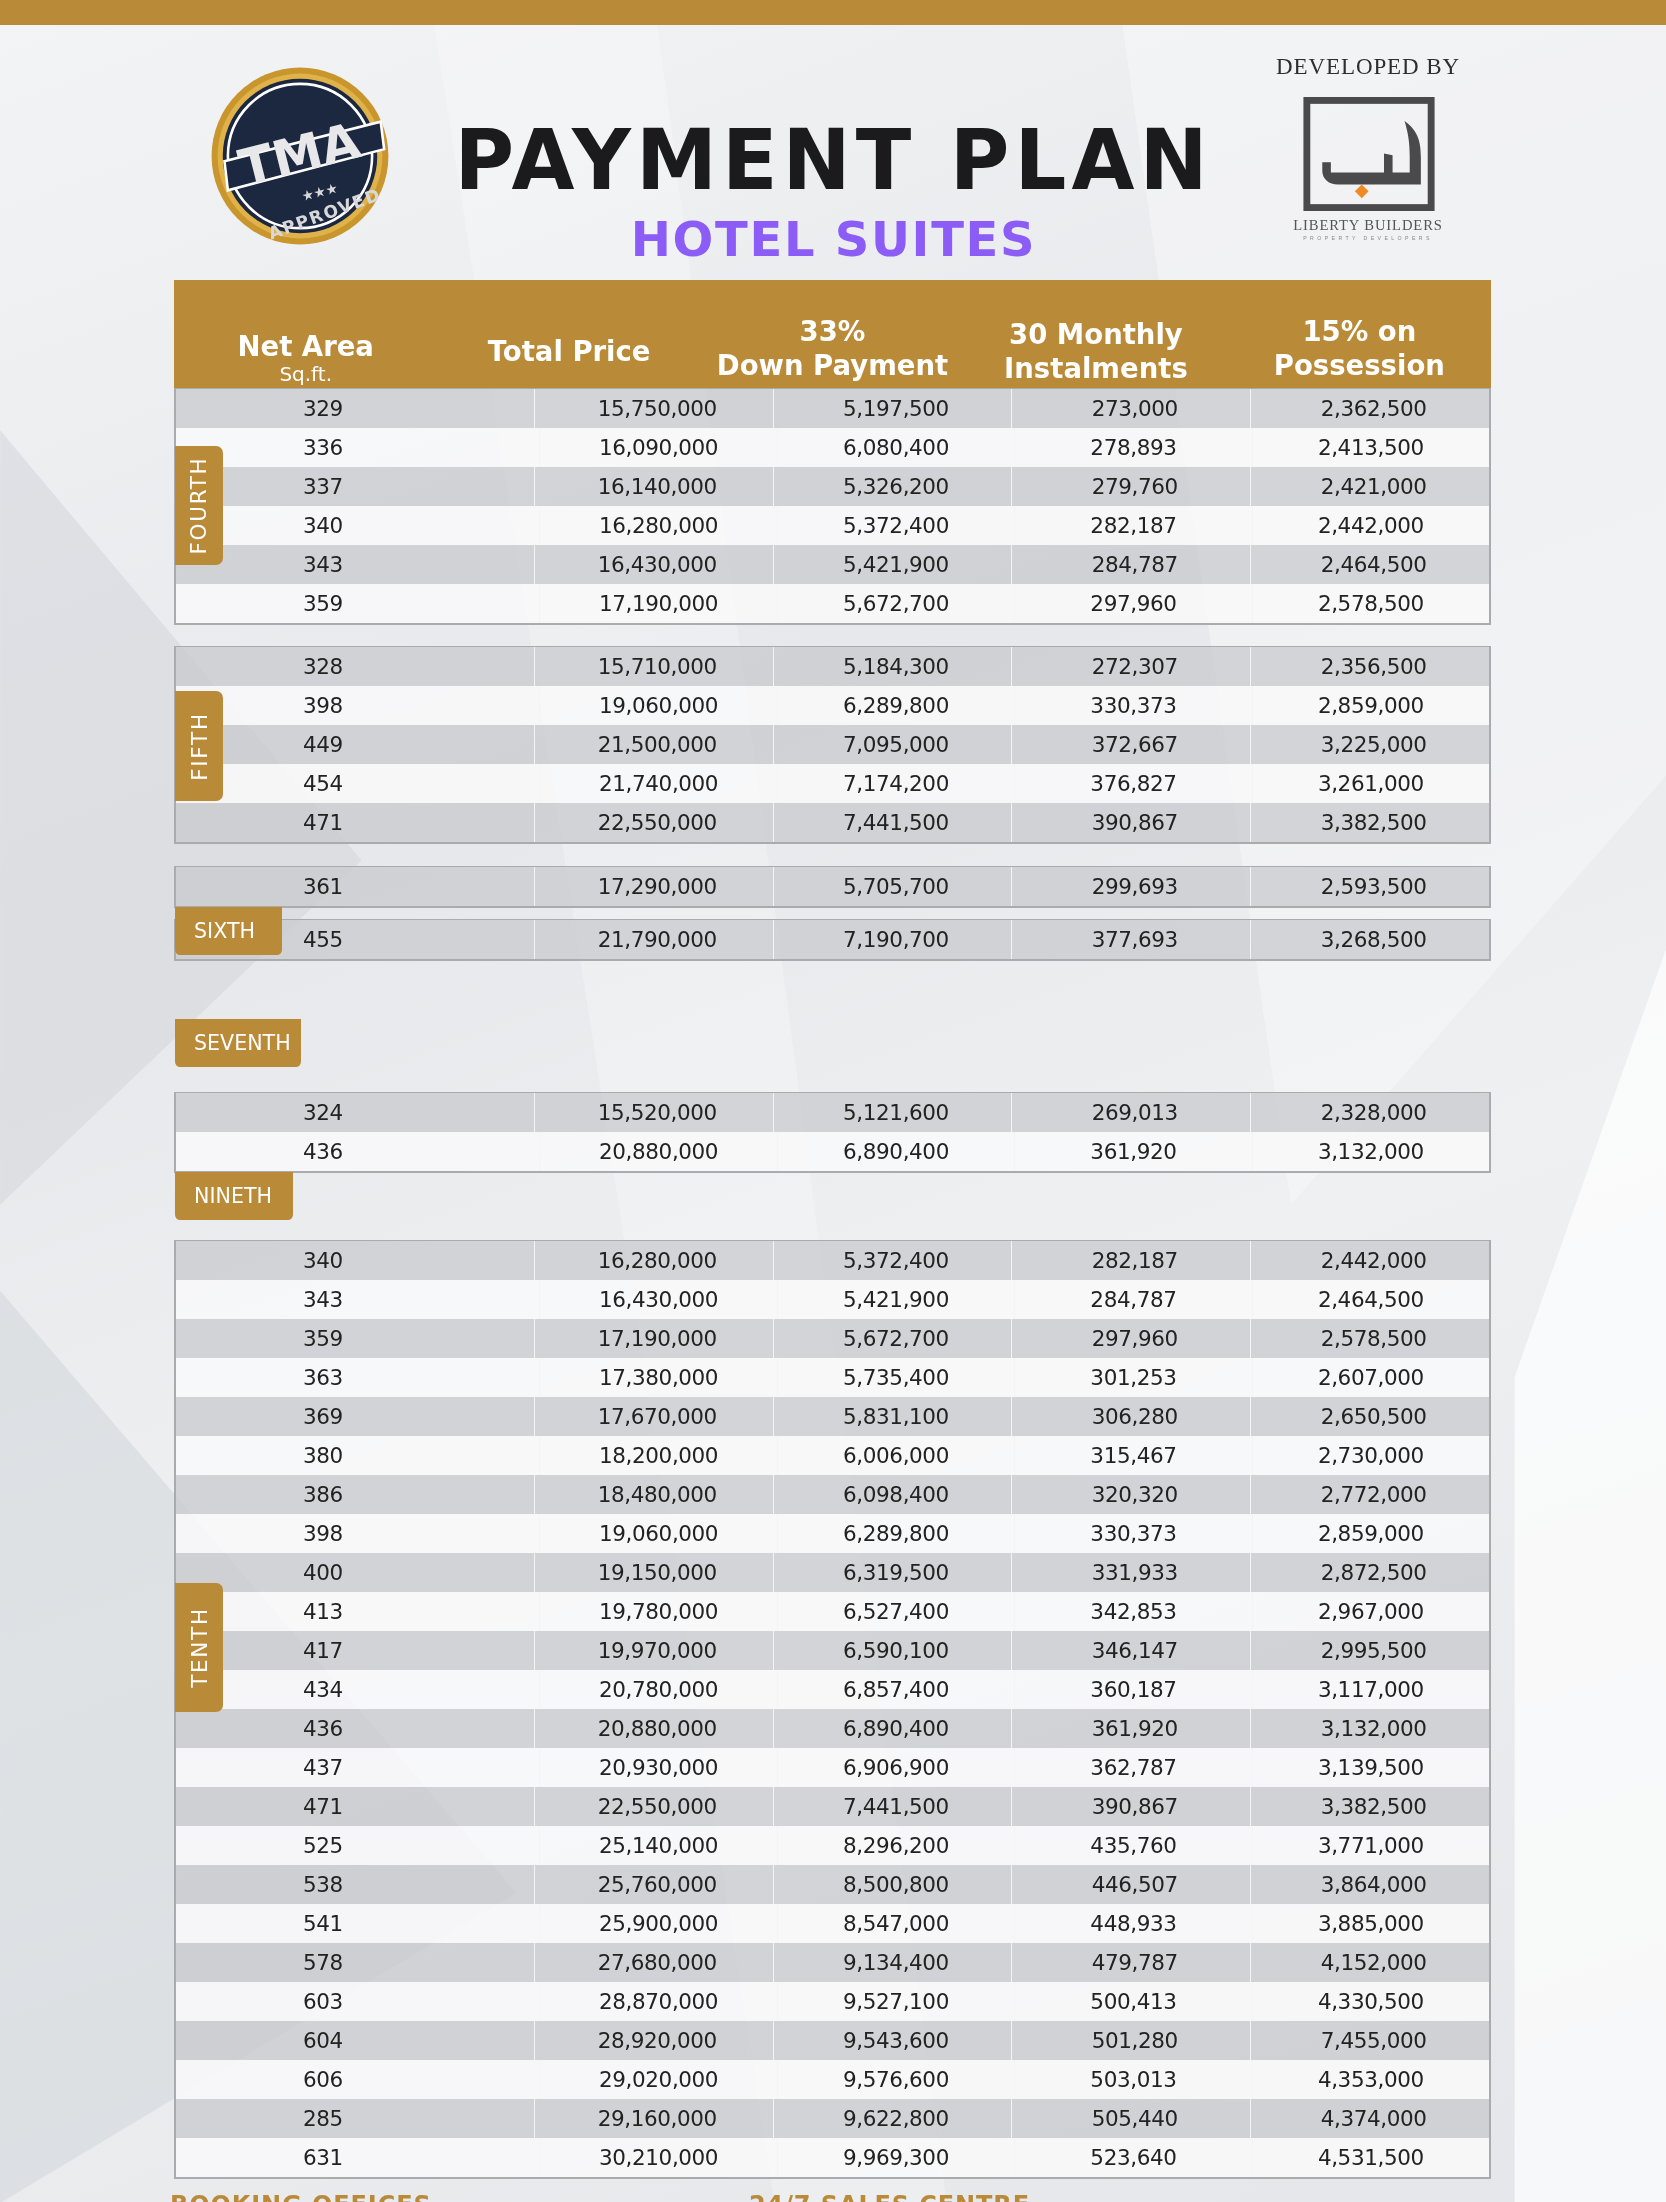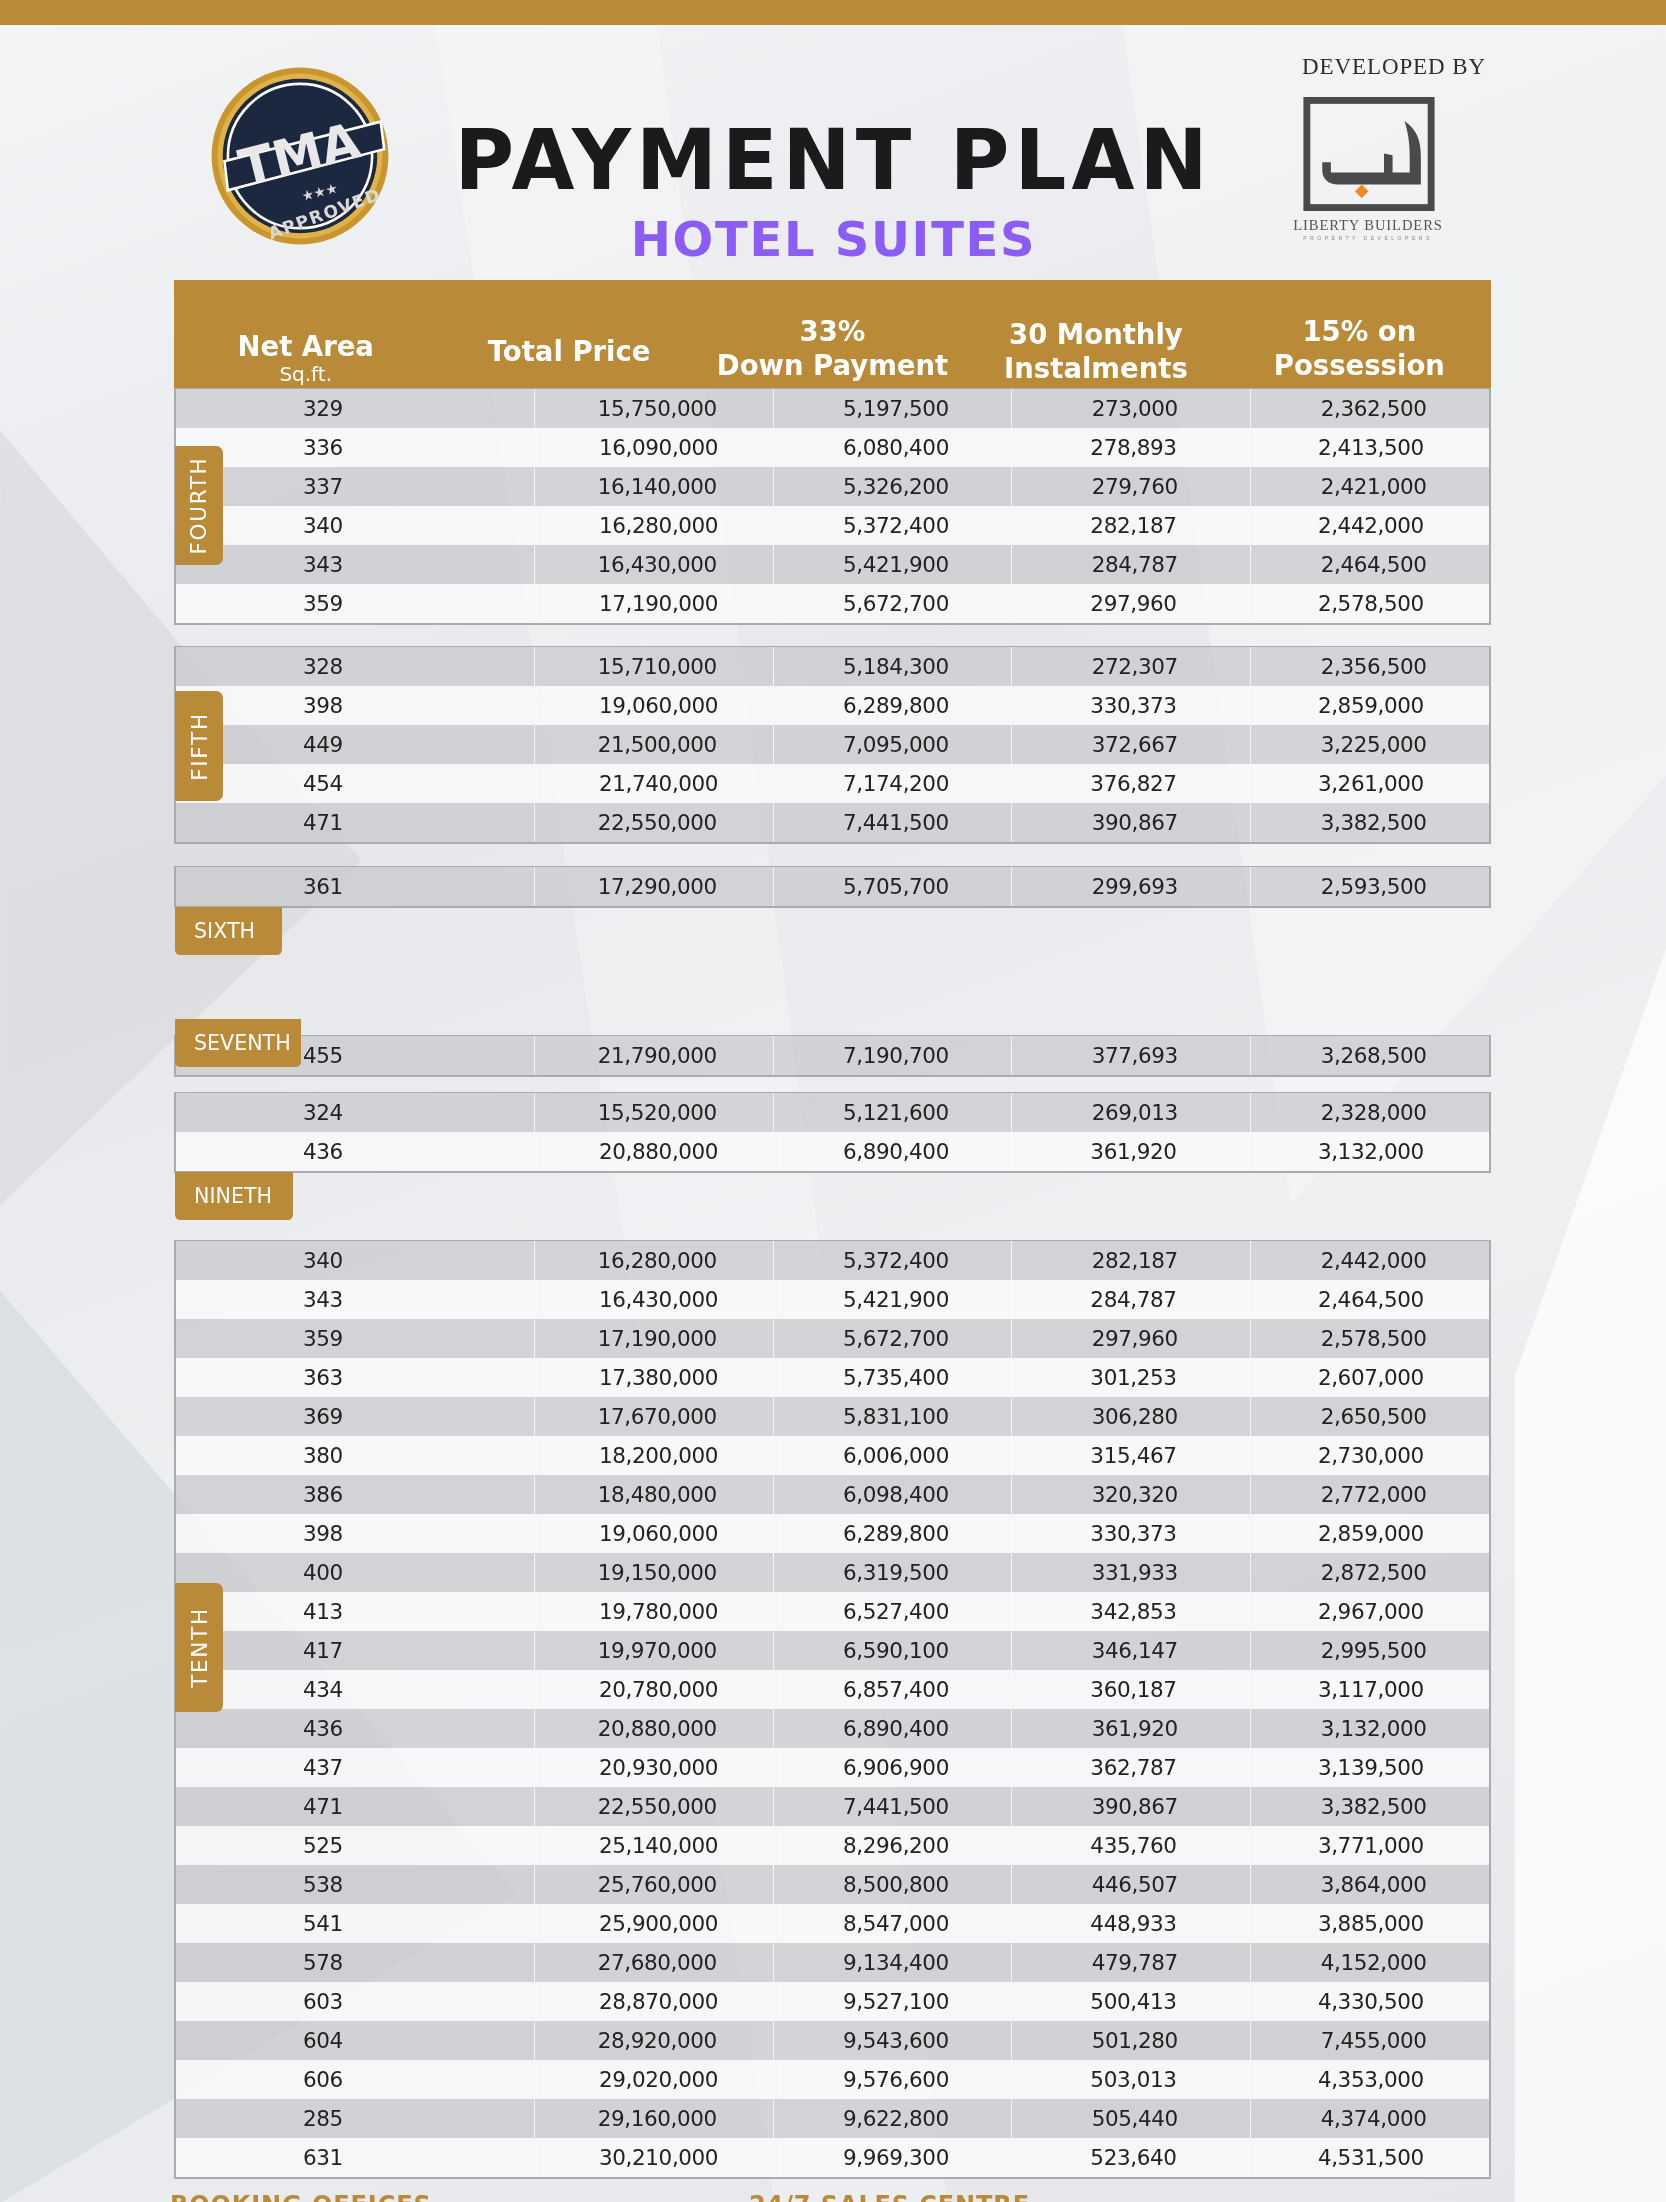--- a/index.html
+++ b/index.html
@@ -10,21 +10,21 @@
   }
   .bg-shape { position: absolute; pointer-events: none; }
   .top-bar { position: absolute; left: 0; top: 0; width: 1667px; height: 25px; background: #b98a37; }
 
   .tma-badge { position: absolute; left: 209px; top: 65px; width: 182px; height: 182px; }
   .title { position: absolute; left: 0; width: 1667px; text-align: center; top: 112px;
     font-family: "DejaVu Sans", sans-serif; font-weight: bold; font-size: 83px; letter-spacing: 5.2px; color: #1b1b1d; transform: scaleX(0.98); }
   .subtitle { position: absolute; left: 0; width: 1667px; text-align: center; top: 211px;
     font-family: "DejaVu Sans", sans-serif; font-weight: bold; font-size: 48px; letter-spacing: 1.7px; color: #8b5cf6; }
 
-  .dev-by { position: absolute; left: 1291px; top: 54px; width: 206px; text-align: center;
+  .dev-by { position: absolute; left: 1265px; top: 54px; width: 206px; text-align: center;
     font-family: "Liberation Serif", serif; font-size: 23px; letter-spacing: 0.9px; color: #2e2e30; }
   .liberty-logo { position: absolute; left: 1303px; top: 97px; width: 132px; height: 114px; }
   .liberty-name { position: absolute; left: 1265px; top: 217px; width: 206px; text-align: center;
     font-family: "Liberation Serif", serif; font-size: 14.6px; letter-spacing: 0.9px; color: #555; }
   .liberty-tag { position: absolute; left: 1265px; top: 235px; width: 206px; text-align: center;
     font-family: "Liberation Sans", sans-serif; font-size: 5.2px; letter-spacing: 3.4px; color: #888; }
 
   .thead { position: absolute; left: 174px; top: 280px; width: 1317px; height: 108px; background: #b98a37;
     display: flex; color: #ffffff; font-family: "DejaVu Sans", sans-serif; font-weight: bold; }
   .th { flex: 1; display: flex; flex-direction: column; justify-content: center; align-items: center; text-align: right; font-size: 27.5px; line-height: 34px; margin-top: 34px; }
@@ -188,21 +188,21 @@
   </div>
 <div class="group" style="top:866px;">
     <div class="row even">
       <div class="cell c0">361</div>
       <div class="cell c1">17,290,000</div>
       <div class="cell c2">5,705,700</div>
       <div class="cell c3">299,693</div>
       <div class="cell c4">2,593,500</div>
     </div>
   </div>
-<div class="group" style="top:1035px;">
+<div class="group" style="top:919px;">
     <div class="row even">
       <div class="cell c0">455</div>
       <div class="cell c1">21,790,000</div>
       <div class="cell c2">7,190,700</div>
       <div class="cell c3">377,693</div>
       <div class="cell c4">3,268,500</div>
     </div>
   </div>
 <div class="group" style="top:1092px;">
     <div class="row even">

